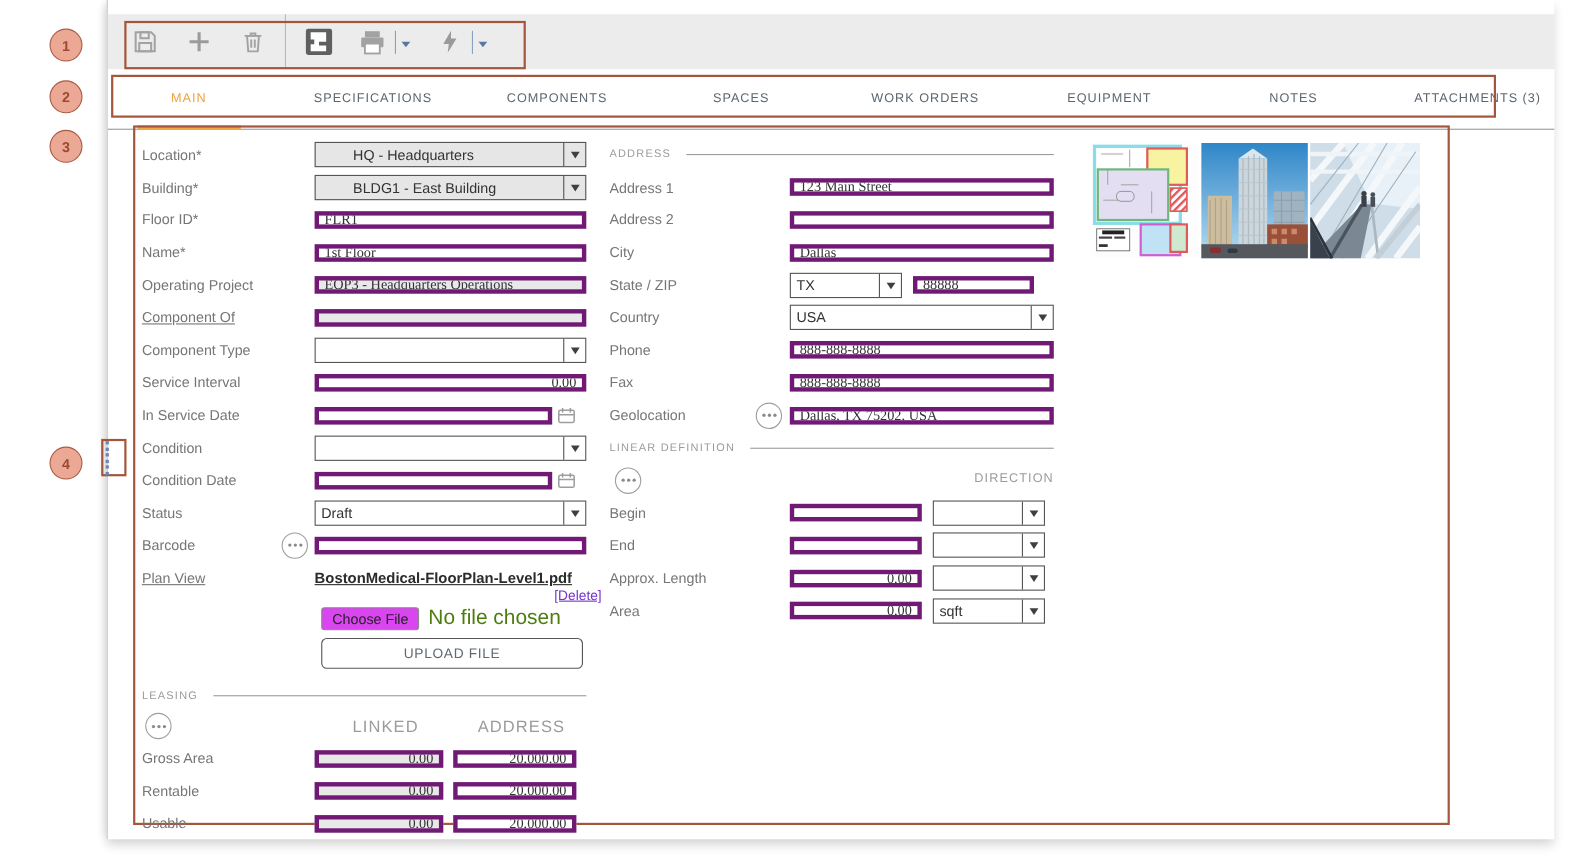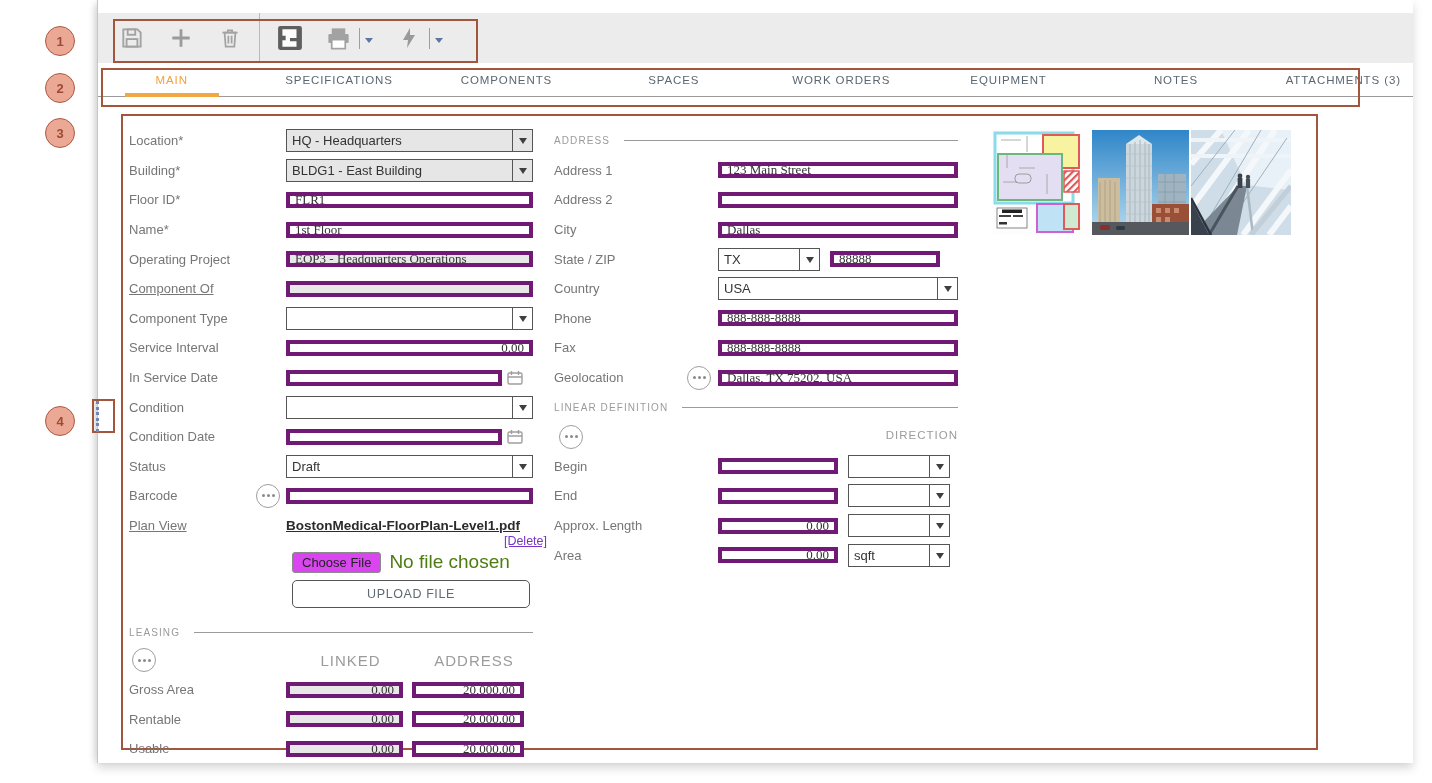--- a/index.html
+++ b/index.html
@@ -14,21 +14,21 @@
   .toolbar { position:absolute; left:0; top:13px; width:100%; height:50px; background:#ececec;
              display:flex; align-items:center; padding-left:20px; }
   .tbi { width:27px; height:27px; display:flex; align-items:center; justify-content:center; cursor:pointer; }
   .tb-gap { width:22px; }
   .tb-sep { width:1px; height:50px; background:#b9b9b9; margin:0 16px; }
   .dd { display:flex; align-items:center; margin-left:7px; height:27px; cursor:pointer; }
   .dd .l { width:1px; height:21px; background:#8ba1bf; }
   .dd .a { margin-left:5px; margin-top:9px; width:0; height:0; border:4px solid transparent; border-top:5px solid #5c76a0; }
 
   
-  .tabs { position:absolute; left:0; right:0; top:63px; height:34px; background:#fff;
+  .tabs { position:absolute; left:0; right:0; top:63px; height:55px; background:#fff;
           display:flex; border-bottom:1px solid #9a9a9a; padding-left:4px;gap:28px; }
   .tab { flex:1; display:flex; align-items:center; justify-content:center; font-size:11.5px;
          letter-spacing:.9px; color:#5b6770; position:relative; cursor:pointer; white-space:nowrap; }
   .tab.active { color:#f0a23c; }
   .tab.active::after { content:""; position:absolute; left:50%; transform:translateX(-50%);
          bottom:-1px; width:94px; height:4px; background:#f2a842; }
 
   
   .form-box { position:absolute; left:23px; top:114px; width:1197px; height:636px;
               border:2px solid #a3563b; }
@@ -40,21 +40,21 @@
   .col-right .lbl { width:164px; }
   .lbl.lnk { text-decoration:underline; cursor:pointer; }
   .ctrl { flex:1; position:relative; display:flex; align-items:center; }
 
   .inp { width:100%; height:16px; border:4px solid #701a75; background:#fff; color:#333;
          font-size:13px; padding:0 5px; font-family:Liberation Serif, serif; border-radius:0; }
   .inp.ro { background:#e8e8e8; }
   .inp.num { text-align:right; }
 
   .sel { display:flex; width:100%; height:23px; border:1px solid #555; background:#fff; cursor:pointer; }
-  .sel.ro { background:#e6e6e6; }
+  .sel.ro { background:#e6e6e6;padding-left:29px; }
   .sel .sv { flex:1; font-size:13px; color:#333; display:flex; align-items:center; padding:0 5px;
              white-space:nowrap; overflow:hidden; }
   .sel .sa { width:20px; flex:none; border-left:1px solid #555; display:flex; align-items:flex-start; justify-content:center; }
   .sel .sa::after { content:""; margin-top:8px; border:4px solid transparent; border-top:6px solid #3f3f3f; }
 
   .ctrl.date { gap:4px; }
   .ctrl.date .inp { width:216px; flex:none; }
   .cal-btn { width:18px; height:18px; flex:none; cursor:pointer; display:flex; }
 
   .ell { width:24px; height:24px; border-radius:50%; border:1.5px solid #9e9e9e; background:#fff;

